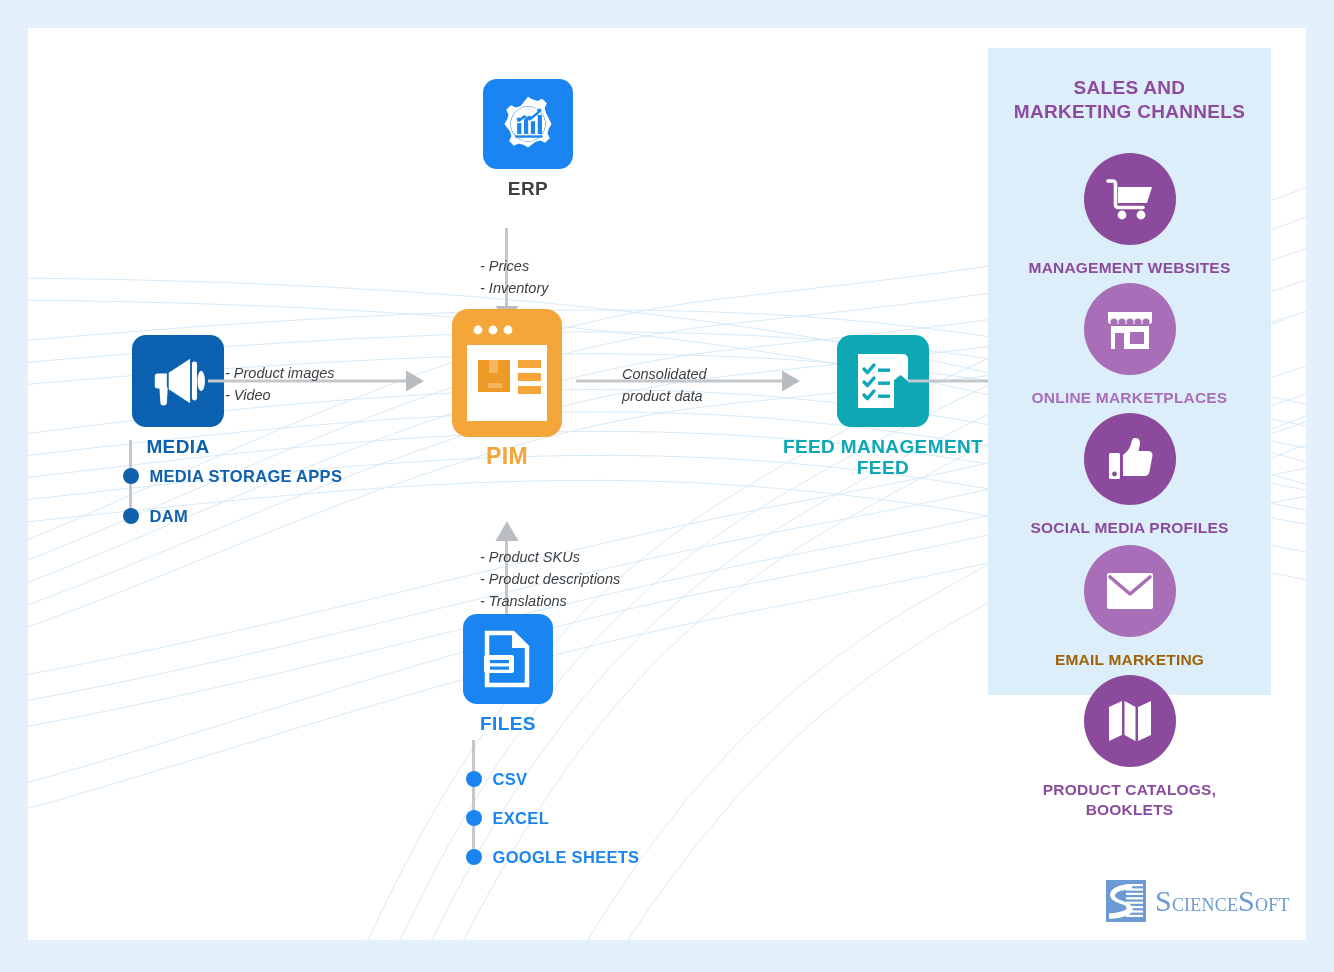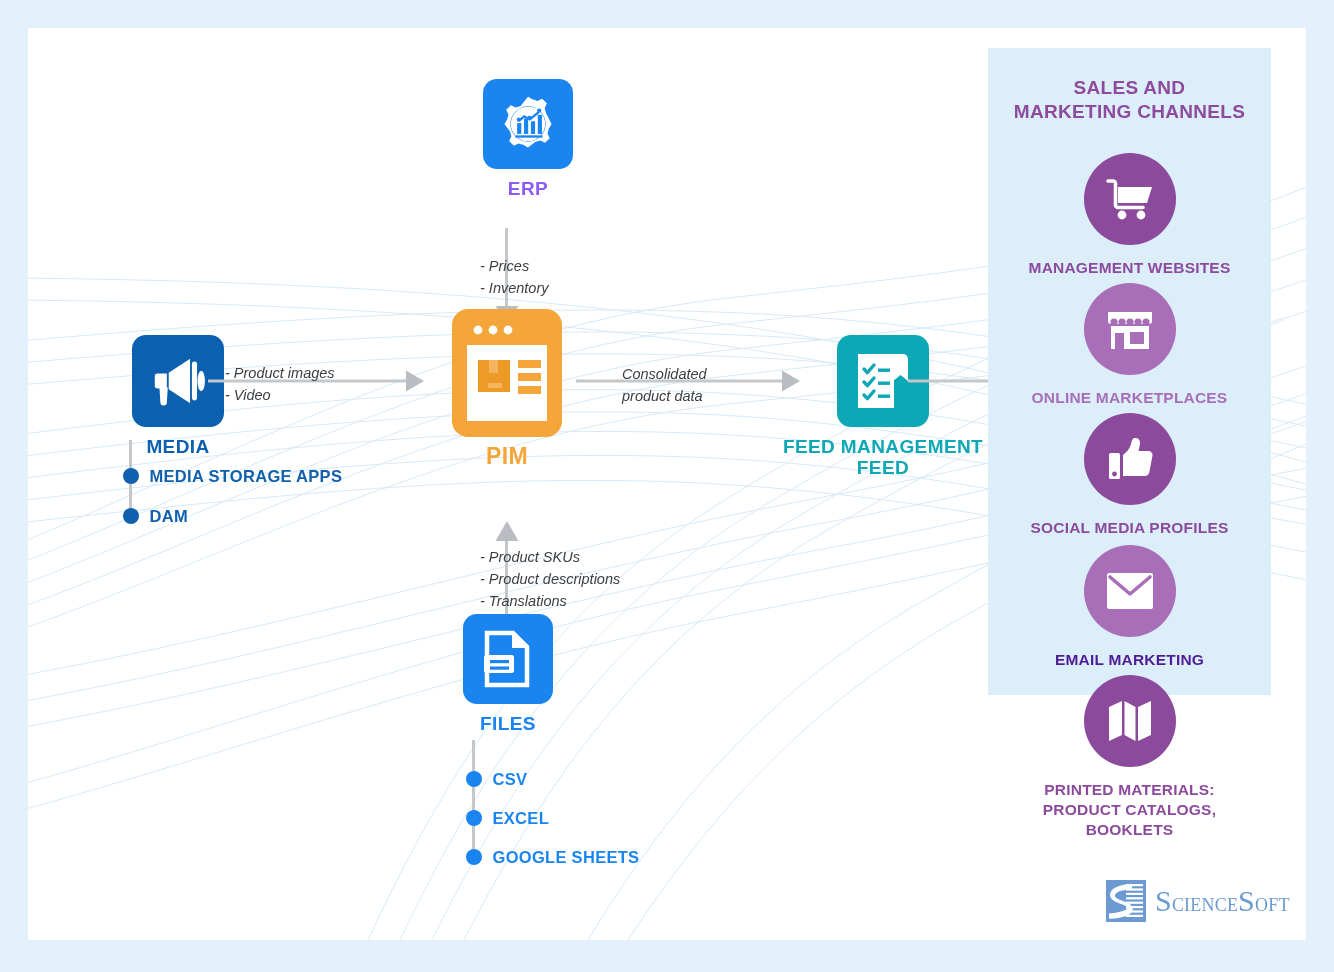--- a/index.html
+++ b/index.html
@@ -121,21 +121,21 @@
           <rect x="35.2" y="29" width="4.6" height="14"></rect>
           <rect x="42.8" y="22" width="4.6" height="21"></rect>
           <rect x="18" y="44.5" width="30" height="2.6"></rect>
           <path d="M21 27.5l6.6-5.4 6 3.3 9.5-7.6 1.7 2.1-10.6 8.5-6-3.3-5.5 4.5z"></path>
           <circle cx="21.8" cy="27.2" r="2.3"></circle>
           <circle cx="33.6" cy="25.2" r="2.3"></circle>
           <circle cx="44.4" cy="17.2" r="2.3"></circle>
         </g>
       </svg>
     </div>
-    <div class="node-label" style="color:#8b5cf6;">ERP</div>
+    <div class="node-label" style="color:#404040;">ERP</div>
   </div>
 
   <svg class="arrow-svg" style="left:462px; top:200px;" width="34" height="100" viewBox="0 0 34 100">
     <rect x="15" y="0" width="3" height="80" fill="#c4c8cb"></rect>
     <path d="M5.5 78 L28.5 78 L17 96 Z" fill="#b9bdc1"></path>
   </svg>
   <div class="edge-label" style="left:452px; top:227px;">
     <div>- Prices</div>
     <div>- Inventory</div>
   </div>
@@ -316,33 +316,32 @@
       <div class="channel-label" style="color:#8b4a9c;">SOCIAL MEDIA PROFILES</div>
     </div>
 
     <div class="channel" style="top:497px;">
       <div class="channel-circle" style="background:#a96eb8;">
         <svg width="48" height="38" viewBox="0 0 48 38">
           <rect fill="#ffffff" x="1" y="1" width="46" height="36" rx="2"></rect>
           <path fill="none" stroke="#a96eb8" stroke-width="3.6" stroke-linecap="round" stroke-linejoin="round" d="M4 5 L24 22 L44 5"></path>
         </svg>
       </div>
-      <div class="channel-label" style="color:#4c1d95;">EMAIL MARKETING</div>
+      <div class="channel-label" style="color:#a16207;">EMAIL MARKETING</div>
     </div>
 
     <div class="channel" style="top:627px;">
       <div class="channel-circle" style="background:#8b4a9c;">
         <svg width="46" height="42" viewBox="0 0 46 42">
           <path fill="#ffffff" d="M2 7 L15 1 V35 L2 41 Z"></path>
           <path fill="#ffffff" d="M17.5 1 L28.5 7 V41 L17.5 35 Z"></path>
           <path fill="#ffffff" d="M31 7 L44 1 V35 L31 41 Z"></path>
         </svg>
       </div>
       <div class="channel-label" style="color:#8b4a9c;">
-        <div>PRINTED MATERIALS:</div>
         <div>PRODUCT CATALOGS,</div>
         <div>BOOKLETS</div>
       </div>
     </div>
   </div>
 
   <div id="logo">
     <svg width="40" height="42" viewBox="0 0 40 42">
       <rect x="0" y="0" width="40" height="42" fill="#6b9bd2"></rect>
       <g fill="#ffffff">

